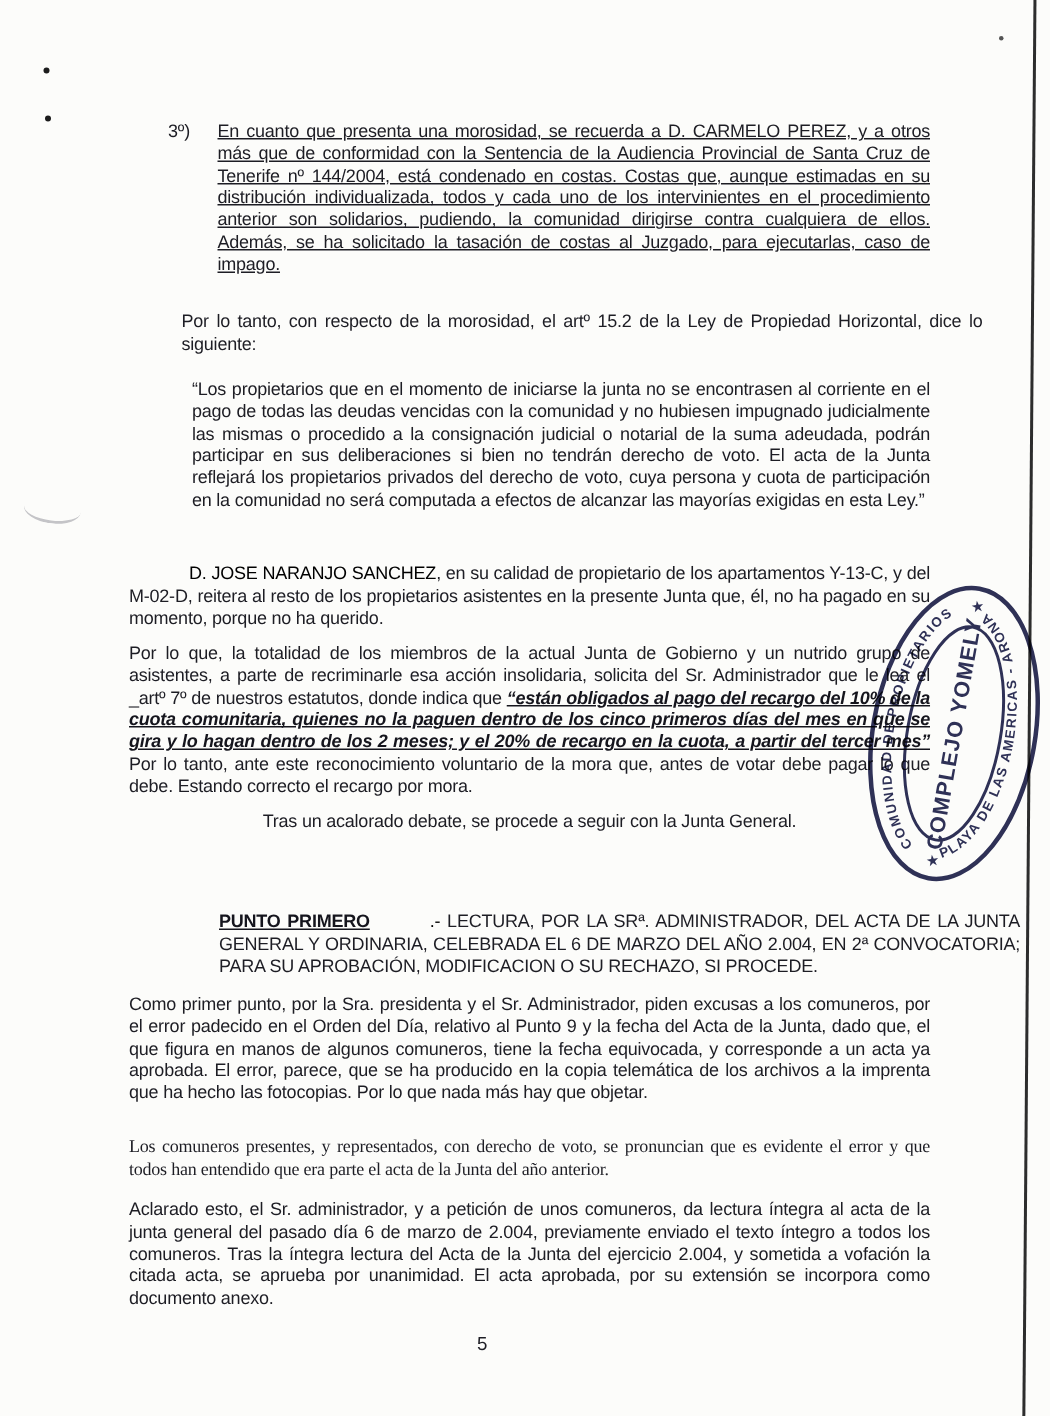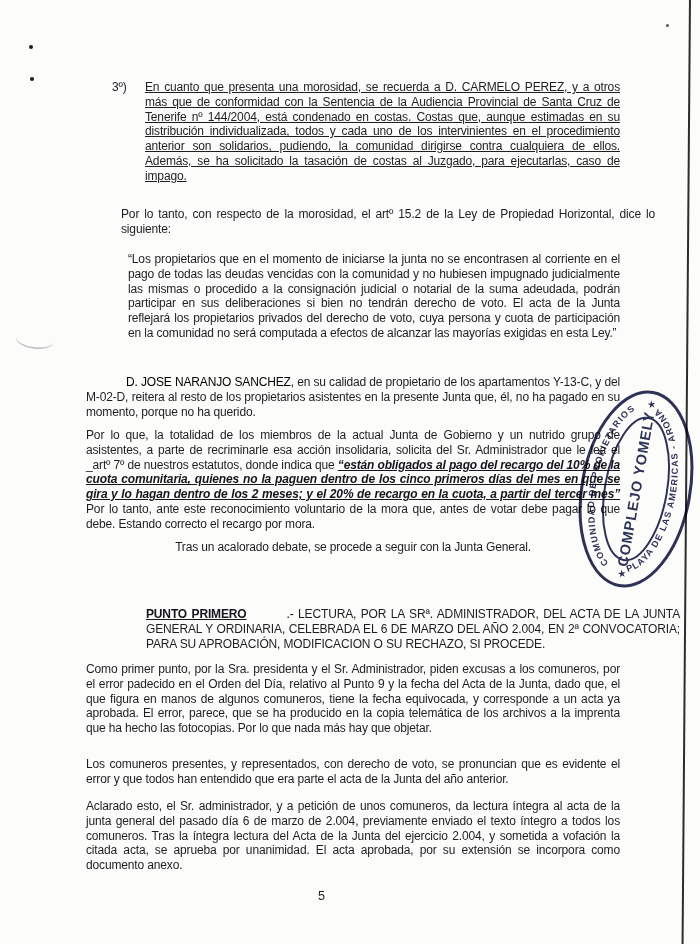--- a/index.html
+++ b/index.html
@@ -71,21 +71,21 @@
     <span>Por lo que, la totalidad de los miembros de la actual Junta de Gobierno y un nutrido grupo de asistentes, a parte de recriminarle esa acción insolidaria, solicita del Sr. Administrador que le lea el _artº 7º de nuestros estatutos, donde indica que </span><span class="biu">“están obligados al pago del recargo del 10% de la cuota comunitaria, quienes no la paguen  dentro de los cinco primeros días del mes en que se gira y lo hagan dentro de los 2 meses; y el 20% de recargo en la cuota, a partir del tercer mes”</span><span> Por lo tanto, ante este reconocimiento voluntario de la mora que, antes de votar debe pagar lo que debe. Estando correcto el recargo por mora.</span>
   </div>
 
   <div class="par single" style="left:86px;top:540px;width:534px;text-align:center;">Tras un acalorado debate, se procede a seguir con la Junta General.</div>
 
   <div class="par" style="left:102px;top:607px;width:534px;margin-left:44px;">
     <span class="bu">PUNTO PRIMERO</span><span class="b">.- </span><span>LECTURA, POR LA SRª. ADMINISTRADOR, DEL ACTA DE LA JUNTA GENERAL Y ORDINARIA, CELEBRADA EL 6 DE MARZO DEL AÑO 2.004, EN 2ª CONVOCATORIA; PARA SU APROBACIÓN, MODIFICACION O SU RECHAZO, SI PROCEDE.</span>
   </div>
 
   <div class="par" style="left:86px;top:662px;width:534px;">Como primer punto, por la Sra. presidenta y el Sr. Administrador, piden excusas a los comuneros, por el error padecido en el Orden del Día, relativo al Punto 9 y  la fecha del Acta de la Junta, dado que, el que figura en manos de algunos comuneros, tiene la fecha equivocada, y corresponde a un acta ya aprobada. El error, parece, que se ha producido en la  copia telemática de los archivos a la imprenta que ha hecho las fotocopias. Por lo que nada más hay que objetar.</div>
-  <div class="par" style="left:86px;top:757px;width:534px;">Los comuneros presentes, y representados,  con derecho de voto, se pronuncian que es evidente el error y que todos han entendido que era parte el acta de la Junta del año anterior.</div>
+  <div class="par" style="left:86px;top:757px;width:534px;font-family:Liberation Serif, serif;">Los comuneros presentes, y representados,  con derecho de voto, se pronuncian que es evidente el error y que todos han entendido que era parte el acta de la Junta del año anterior.</div>
   <div class="par" style="left:86px;top:799px;width:534px;">Aclarado esto,  el Sr. administrador, y a petición de unos comuneros, da lectura íntegra al acta de la junta general del pasado día 6 de marzo de 2.004, previamente enviado el texto íntegro a todos los comuneros. Tras la íntegra lectura del Acta de la Junta del ejercicio 2.004, y sometida a vofación la citada acta, se aprueba por unanimidad. El acta aprobada, por su extensión se incorpora como documento anexo.</div>
 
   <div class="pageno">5</div>
 
   <div class="stamp">
     <svg width="220" height="140" viewBox="-110 -70 220 140" xmlns="http://www.w3.org/2000/svg">
       <ellipse cx="0" cy="0" rx="98" ry="54" fill="none" stroke-width="3" stroke="#23264f"></ellipse>
       <ellipse cx="0" cy="0" rx="72" ry="31" fill="none" stroke-width="2" stroke="#23264f"></ellipse>
       <path id="arcTop" d="M -85 3 A 85 43 0 0 1 85 3" fill="none"></path>
       <path id="arcBot" d="M -85 -3 A 85 43 0 0 0 85 -3" fill="none"></path>

